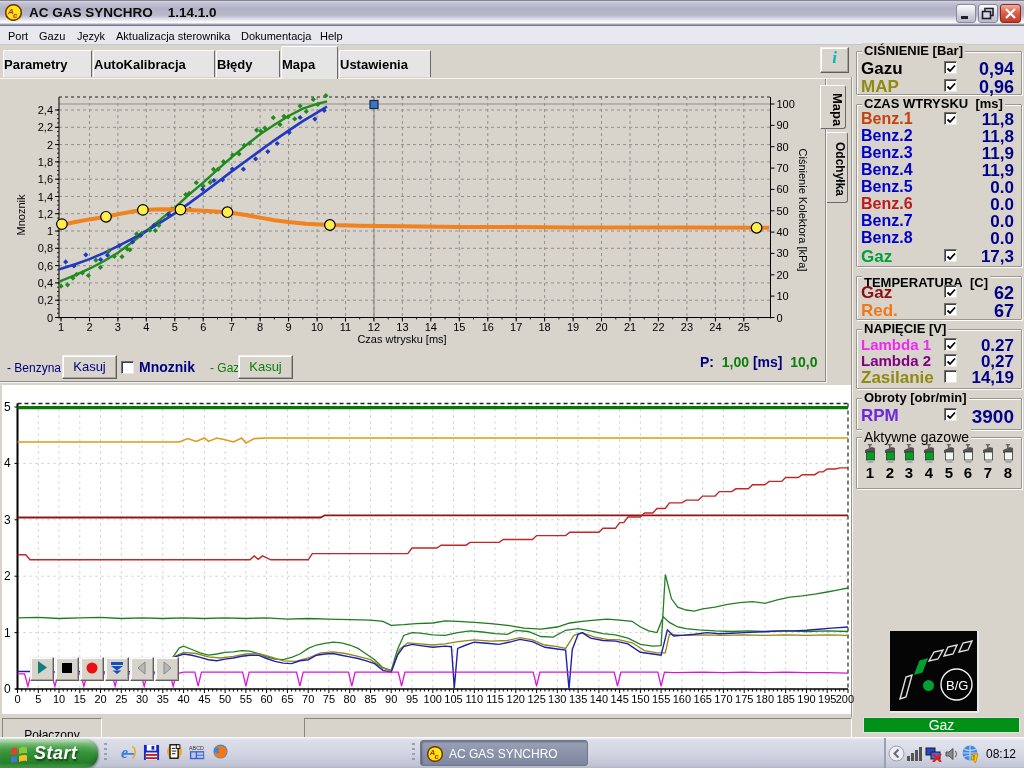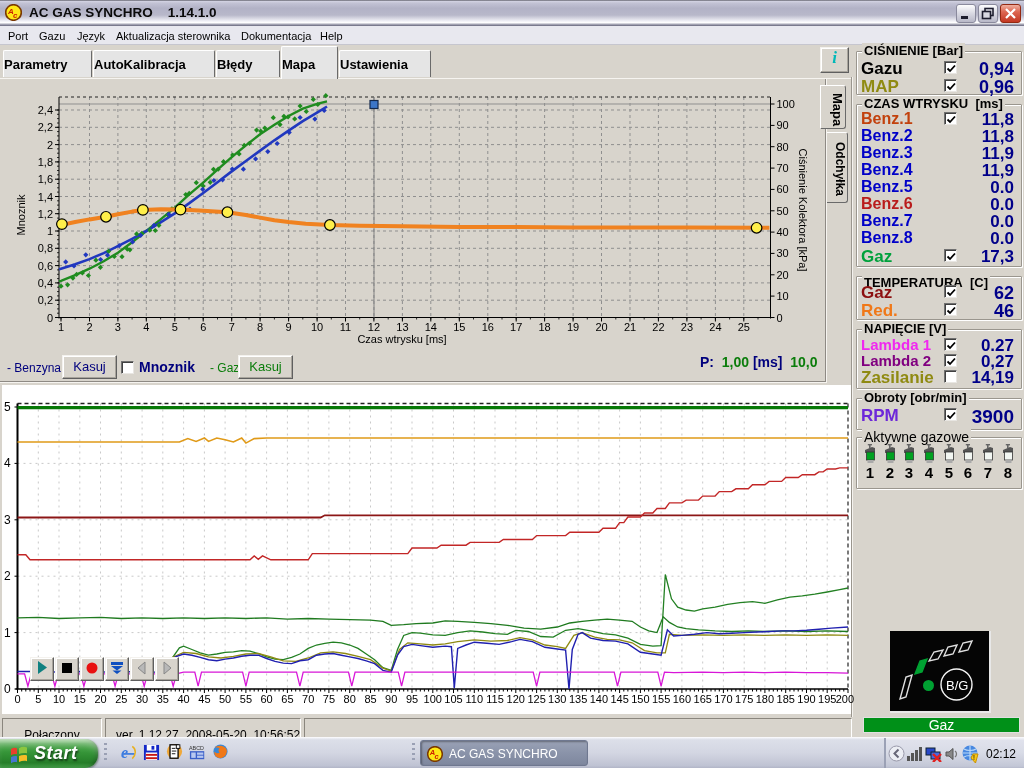--- a/index.html
+++ b/index.html
@@ -742,21 +742,20 @@
     </svg></div>
 <div class="btn" style="left:130px;top:657px;width:24px;height:24px;z-index:3"><svg width="20" height="20">
       <path d="M13 4 L6 10 L13 16 Z" fill="#b8b8b8" stroke="#888"></path>
     </svg></div>
 <div class="btn" style="left:155px;top:657px;width:24px;height:24px;z-index:3"><svg width="20" height="20">
       <path d="M7 4 L14 10 L7 16 Z" fill="#b8b8b8" stroke="#888"></path>
     </svg></div>
 
 <div class="abs statusbar">
  <div class="spanel" style="left:2px;width:100px;text-align:center">Połączony</div>
- <div class="spanel" style="left:105px;width:196px;padding-left:10px">ver. 1.12.27&nbsp; 2008-05-20&nbsp; 10:56:52</div>
  <div class="spanel" style="left:304px;width:548px"></div>
 </div>
 
 <div class="abs sidebar"></div>
 <div class="abs" style="left:851px;top:77px;width:1px;height:640px;background:#9a968e"></div>
 <div class="abs" style="left:852px;top:77px;width:1px;height:640px;background:#f4f2ee"></div>
 <div class="gbox" style="left:856px;top:51px;width:166px;height:44px"></div>
 <div class="gtitle" style="left:862px;top:43px">CIŚNIENIE [Bar]</div>
 <div class="srow" style="left:861px;top:59px;color:#000000;font-size:17px">Gazu</div>
 <div class="cb" style="left:944px;top:61px">
@@ -810,21 +809,21 @@
       <path d="M2.5 6.5 L5 9 L10 3.5" stroke="#000" stroke-width="1.8" fill="none"></path>
     </svg>
   </div>
 <div class="sval" style="left:954px;top:283px;font-size:18px">62</div>
 <div class="srow" style="left:861px;top:301px;color:#f07818;font-size:17px">Red.</div>
 <div class="cb" style="left:944px;top:303px">
     <svg width="13" height="13" viewBox="0 0 13 13">
       <path d="M2.5 6.5 L5 9 L10 3.5" stroke="#000" stroke-width="1.8" fill="none"></path>
     </svg>
   </div>
-<div class="sval" style="left:954px;top:301px;font-size:18px">46</div>
+<div class="sval" style="left:954px;top:301px;font-size:18px">67</div>
 <div class="gbox" style="left:856px;top:329px;width:166px;height:60px"></div>
 <div class="gtitle" style="left:862px;top:321px">NAPIĘCIE [V]</div>
 <div class="srow" style="left:861px;top:336px;color:#f028f0;font-size:15px">Lambda 1</div>
 <div class="cb" style="left:944px;top:338px">
     <svg width="13" height="13" viewBox="0 0 13 13">
       <path d="M2.5 6.5 L5 9 L10 3.5" stroke="#000" stroke-width="1.8" fill="none"></path>
     </svg>
   </div>
 <div class="sval" style="left:954px;top:336px;font-size:17px">0.27</div>
 <div class="srow" style="left:861px;top:352px;color:#800080;font-size:15px">Lambda 2</div>
@@ -905,21 +904,21 @@
   </svg>
 <div class="abs" style="left:982px;top:464px;font-size:15px;font-weight:bold;width:12px;text-align:center">7</div>
 <svg class="abs" style="left:1000px;top:444px" width="16" height="20" viewBox="0 0 16 20">
     <path d="M3 6 L10 3 L13 4 L13 8 L3 9 Z" fill="#555"></path>
     <rect x="4.5" y="8" width="8" height="8" fill="#f2f6f2" stroke="#333" stroke-width="0.8"></rect>
     <rect x="5.5" y="16" width="6" height="3" fill="#aaa"></rect>
     <rect x="7" y="0" width="1.6" height="4" fill="#666"></rect>
     <rect x="5.8" y="0" width="4.2" height="1.4" fill="#666"></rect>
   </svg>
 <div class="abs" style="left:1002px;top:464px;font-size:15px;font-weight:bold;width:12px;text-align:center">8</div>
-<div class="abs" style="left:890px;top:631px;width:101px;height:82px;background:#050505;border-right:2px solid #e8e8e8;border-bottom:2px solid #e8e8e8">
+<div class="abs" style="left:890px;top:631px;width:89px;height:82px;background:#050505;border-right:2px solid #e8e8e8;border-bottom:2px solid #e8e8e8">
 <svg width="93" height="82" viewBox="0 0 93 82">
 <g stroke="#e0e0e0" stroke-width="1.4" fill="none">
 <path d="M10 68 L16 46 L22 44 L16 66 Z"></path>
 <path d="M25 43 L30 30 L37 28 L32 41 Z" fill="#00a132" stroke="#00a132"></path>
 <path d="M39 30 L44 21 L53 19 L48 28 Z"></path>
 <path d="M54 25 L58 16 L67 14 L63 23 Z"></path>
 <path d="M69 21 L73 12 L82 10 L78 19 Z"></path>
 <circle cx="66.5" cy="53.5" r="15.5" stroke="#f4f4f4"></circle>
 </g>
 <circle cx="38.5" cy="54.5" r="5.5" fill="#00a132"></circle>
@@ -998,13 +997,13 @@
 <svg class="abs" style="left:944px;top:746px" width="16" height="16" viewBox="0 0 16 16">
     <path d="M2 6 L5 6 L9 2.5 L9 13.5 L5 10 L2 10 Z" fill="#888" stroke="#555"></path>
     <path d="M11 5 C13 6.5 13 9.5 11 11" stroke="#777" fill="none" stroke-width="1.3"></path>
   </svg>
 <svg class="abs" style="left:961px;top:744px" width="19" height="19" viewBox="0 0 19 19">
     <circle cx="9" cy="9" r="7.5" fill="#4888e0"></circle>
     <path d="M3 5 C6 7 12 7 15 5 M3 13 C6 11 12 11 15 13 M9 1.5 L9 16.5 M1.5 9 L16.5 9" stroke="#b8d8f8" stroke-width="1.2" fill="none"></path>
     <path d="M12 10 L17 10 L14.5 19 L10 14 Z" fill="#f8c818" stroke="#c89000"></path>
     <text x="12" y="16" font-size="7" fill="#000">!</text>
   </svg>
-<div class="traytime abs" style="left:986px;top:747px">02:12</div>
+<div class="traytime abs" style="left:986px;top:747px">08:12</div>
 
 </body></html>

